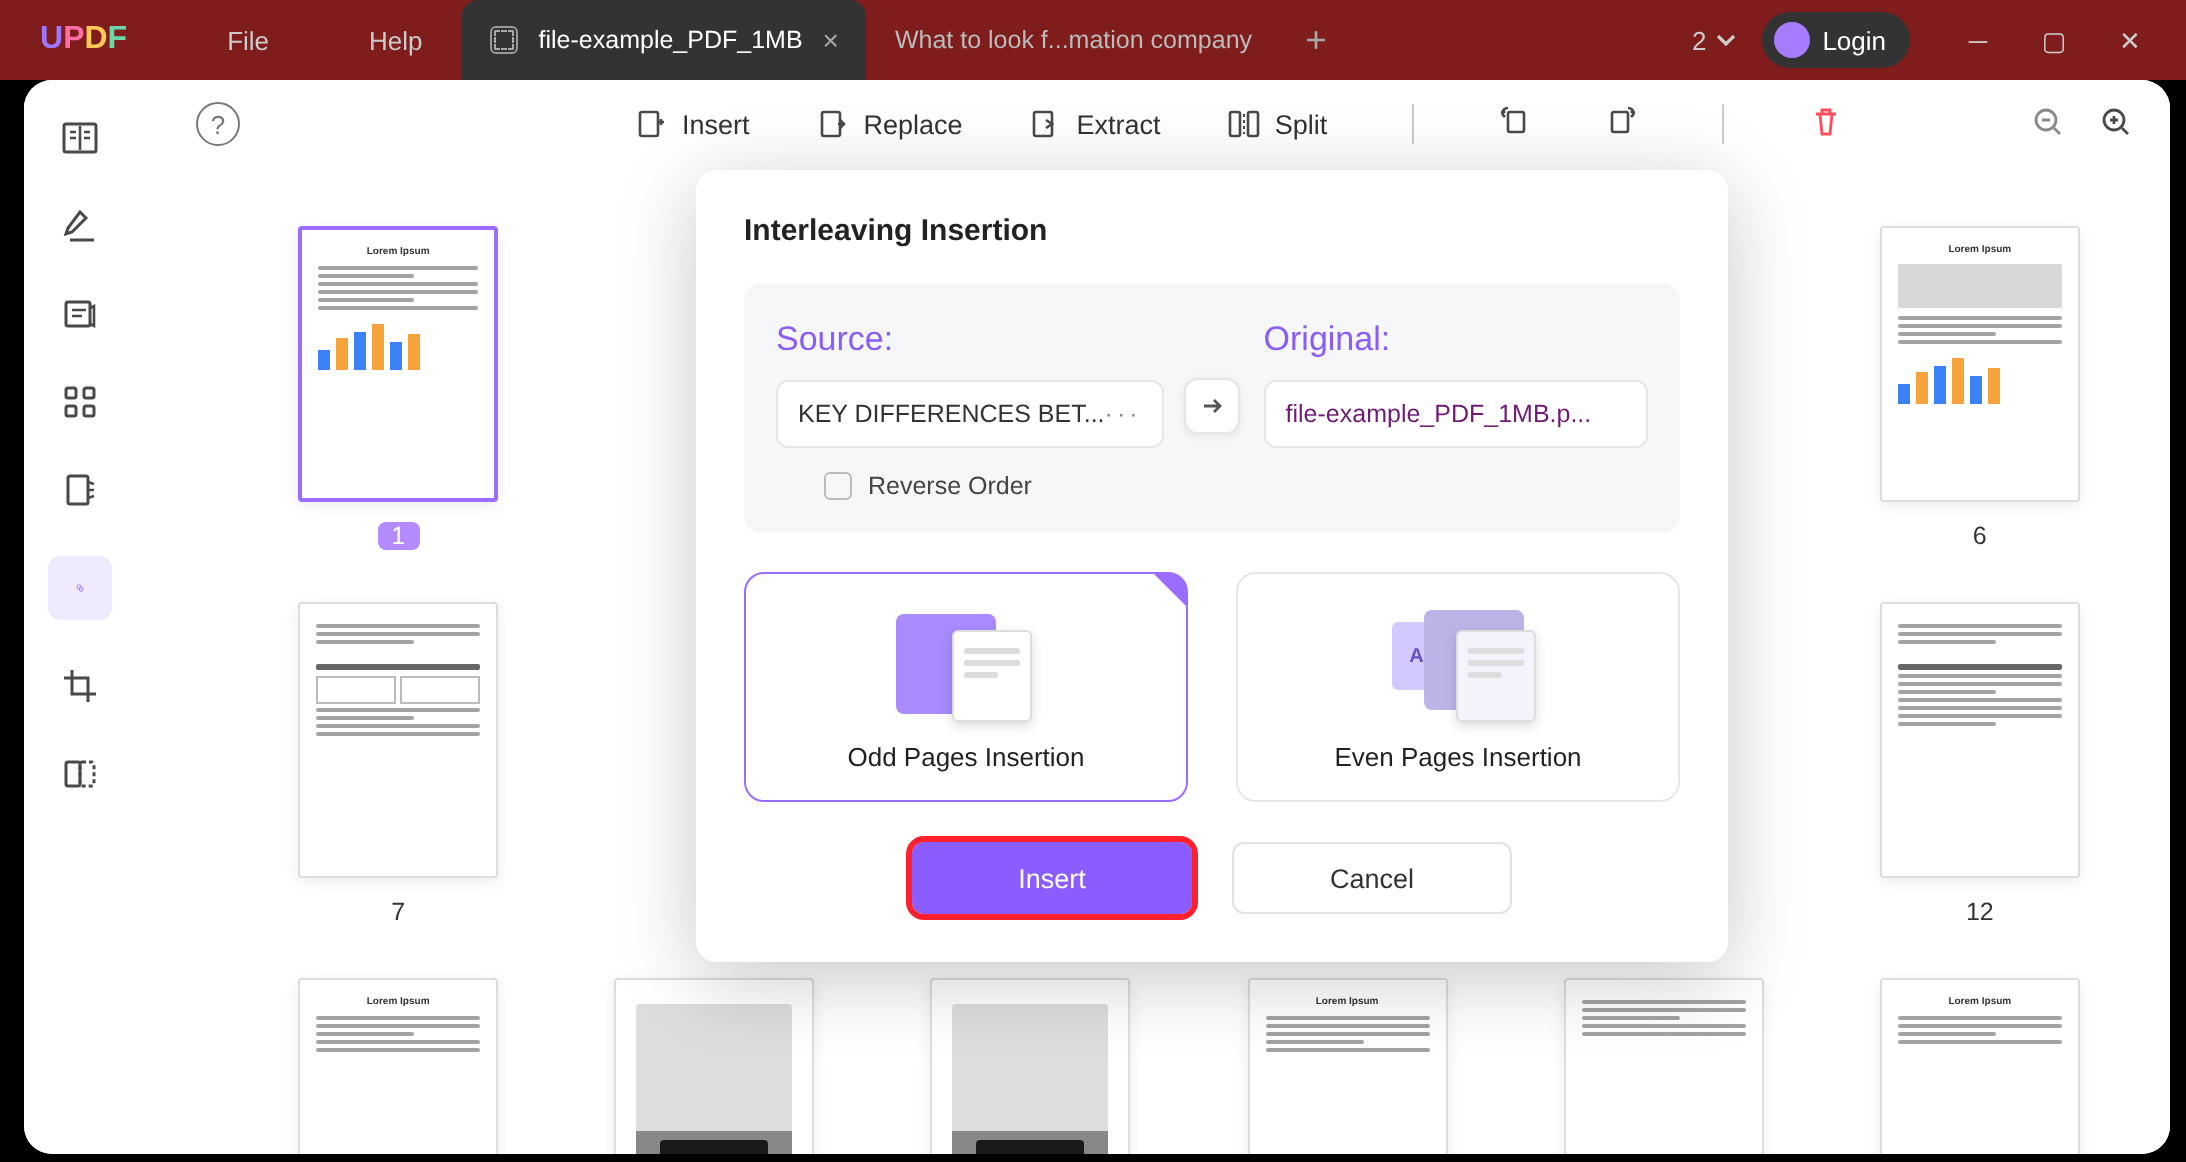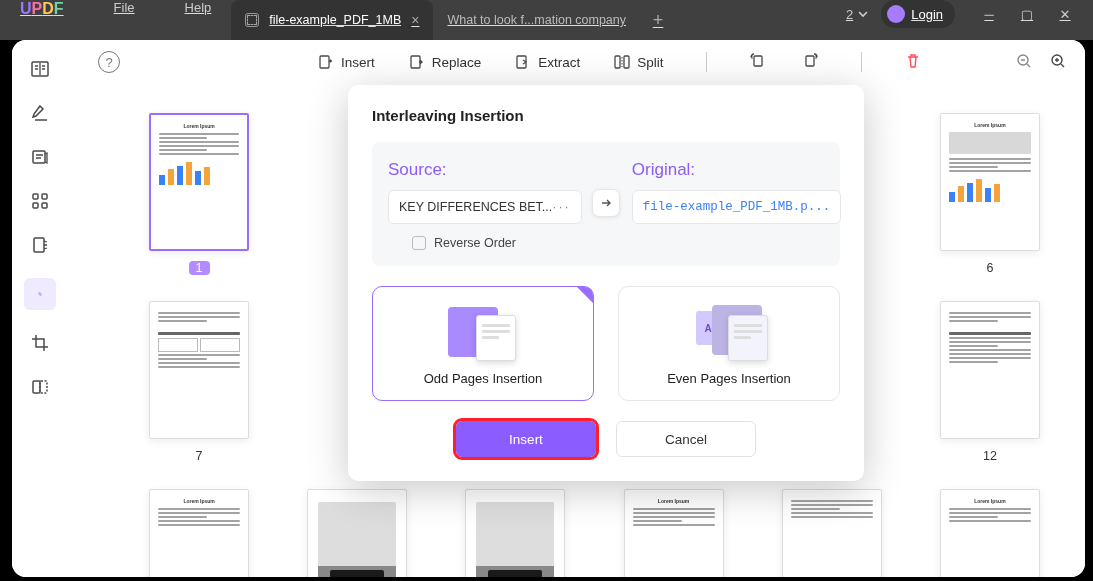--- a/index.html
+++ b/index.html
@@ -1,17 +1,17 @@
 <!DOCTYPE html>
 <html><head>
 <meta charset="utf-8">
 <style>
 * { box-sizing: border-box; margin: 0; padding: 0; }
 body { font-family: -apple-system, BlinkMacSystemFont, "Segoe UI", Arial, sans-serif; background: #000; width: 1093px; height: 581px; overflow: hidden; font-size: 13px; }
-.titlebar { height: 40px; background: #404040; display: flex; align-items: flex-start; color: #ddd; text-decoration: underline; }
+.titlebar { height: 40px; background: #7f1d1d; display: flex; align-items: center; color: #ddd; }
 .logo { margin-left: 20px; font-weight: 700; font-size: 16px; }
 .logo .u { color: #9d78ff; } .logo .p { color: #ff6da6; } .logo .d { color: #ffc857; } .logo .f { color: #6dd6a8; }
 .menu { display: flex; gap: 50px; margin-left: 50px; }
 .menu-item { color: #ccc; cursor: pointer; }
 .tabs { display: flex; margin-left: 20px; height: 40px; align-items: stretch; }
 .tab { display: flex; align-items: center; padding: 0 14px; gap: 10px; color: #bbb; min-width: 200px; max-width: 220px; cursor: pointer; }
 .tab.active { background: #333; color: #fff; border-radius: 8px 8px 0 0; }
 .tab-icon { width: 14px; height: 14px; border: 1.5px solid #999; border-radius: 3px; position: relative; }
 .tab-icon.active::after { content:""; position:absolute; inset:1px; border:1px dashed #aaa; border-radius:1px;}
 .tab-title { flex: 1; white-space: nowrap; overflow: hidden; text-overflow: ellipsis; font-size: 12.5px; }
@@ -61,21 +61,21 @@
 .thumb .barset span:nth-child(3){height:75%}.thumb .barset span:nth-child(4){height:90%}
 .thumb .barset span:nth-child(5){height:55%}.thumb .barset span:nth-child(6){height:70%}
 
 
 .modal { position: absolute; left: 280px; top: 45px; width: 516px; background: #fff; border-radius: 10px; box-shadow: 0 8px 40px rgba(0,0,0,.22); padding: 22px 24px 24px; z-index: 50; }
 .modal h2 { font-size: 15px; font-weight: 600; color: #222; margin-bottom: 18px; }
 .panel { background: #f6f7f8; border-radius: 8px; padding: 18px 16px 16px; display: grid; grid-template-columns: 1fr 30px 1fr; gap: 12px 10px; align-items: start; }
 .panel .lbl { font-size: 17px; color: #8b5cf6; margin-bottom: 10px; }
 .srcbox, .origbox { background: #fff; border: 1px solid #e6e6e6; border-radius: 6px; height: 34px; display: flex; align-items: center; padding: 0 10px; font-size: 12.5px; color: #333; overflow: hidden; white-space: nowrap; }
 .srcbox .more { margin-left: auto; color: #888; letter-spacing: 2px; cursor: pointer; }
-.origbox { color: #3b82f6; font-family: Liberation Mono, monospace; }
+.origbox { color: #701a75; }
 .arrow-mid { width: 28px; height: 28px; background: #fff; border: 1px solid #e6e6e6; border-radius: 7px; display: flex; align-items: center; justify-content: center; align-self: center; margin-top: 22px; box-shadow: 0 1px 4px rgba(0,0,0,.08);}
 .checkrow { display: flex; align-items: center; gap: 8px; grid-column: 1; padding-left: 24px; }
 .check { width: 14px; height: 14px; border: 1.5px solid #bbb; border-radius: 3px; cursor: pointer; }
 .checkrow span { font-size: 12.5px; color: #444; }
 
 .choices { display: flex; gap: 24px; margin-top: 20px; }
 .choice { flex: 1; border: 1px solid #e6e6e6; border-radius: 10px; padding: 14px 0; display: flex; flex-direction: column; align-items: center; gap: 10px; cursor: pointer; position: relative;}
 .choice.sel { border: 1.5px solid #9b6dff; background: #fff; }
 .choice.sel::after { content:""; position:absolute; top:0; right:0; width:16px; height:16px; background:#9b6dff; clip-path: polygon(100% 0, 0 0, 100% 100%); border-top-right-radius: 8px;}
 .choice-illust { width: 90px; height: 60px; position: relative; }

